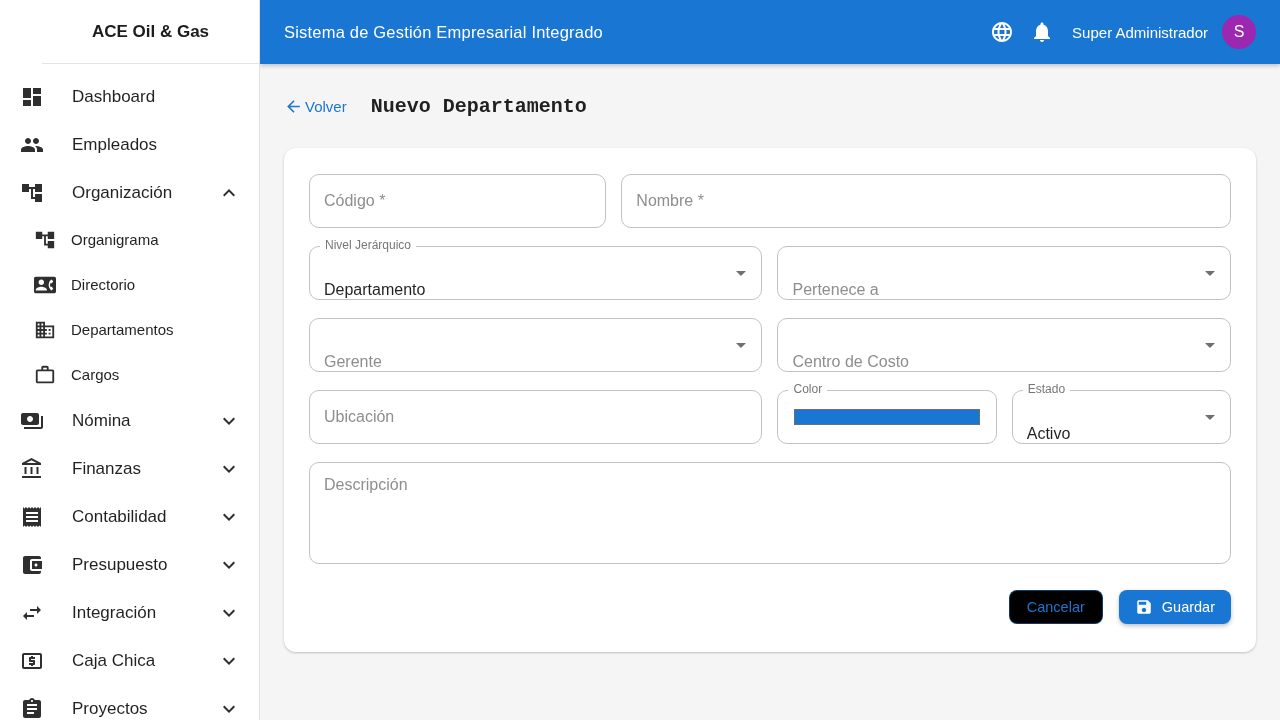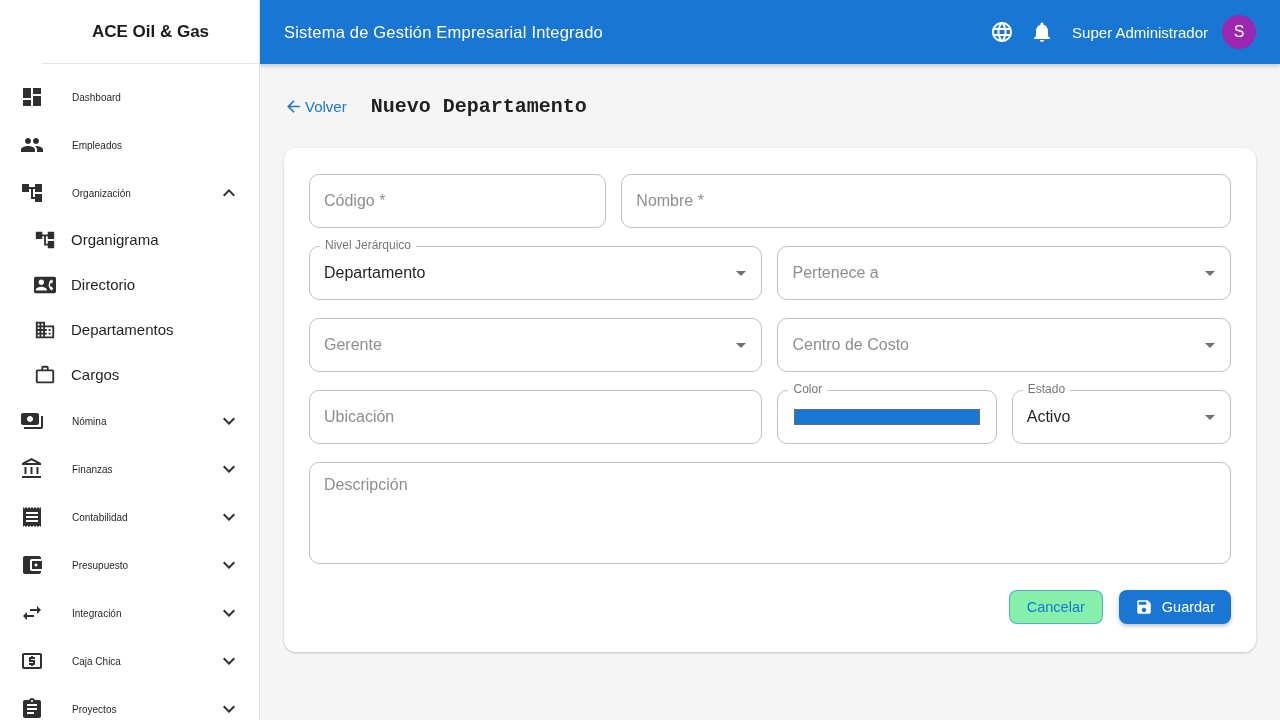--- a/index.html
+++ b/index.html
@@ -7,21 +7,21 @@
   body { font-family:"Liberation Sans","DejaVu Sans",sans-serif; background:#f5f5f5; color:rgba(0,0,0,.87); }
 
   
   .sidebar { position:fixed; left:0; top:0; width:260px; height:720px; background:#fff;
              border-right:1px solid #e0e0e0; z-index:10; }
   .sidebar-header { height:64px; display:flex; align-items:center; justify-content:center;
                     font-size:17px; font-weight:bold; color:#1c1c1c; border-bottom:1px solid #e4e4e4;margin-left:42px; }
   .nav { padding-top:9px; }
   .nav-item { height:48px; display:flex; align-items:center; padding:0 18px 0 20px; cursor:pointer; }
   .nav-item svg { width:24px; height:24px; fill:#2f2f2f; flex:none; }
-  .nav-label { margin-left:28px; font-size:10px; flex:1; color:rgba(0,0,0,.87); }
+  .nav-label { margin-left:28px; font-size:17px; flex:1; color:rgba(0,0,0,.87); }
   .nav-chevron { width:24px; height:24px; fill:#4a4a4a; flex:none; }
   .nav-item.sub { height:45px; padding-left:34px; }
   .nav-item.sub svg { width:22px; height:22px; }
   .nav-item.sub .nav-label { margin-left:15px; font-size:15px; }
 
   
   .main { margin-left:260px; }
   .appbar { height:64px; background:#1976d2; display:flex; align-items:center;
             padding:0 24px; color:#fff; box-shadow:0 2px 4px rgba(0,0,0,.2); position:relative; z-index:5; }
   .appbar-title { font-size:16.5px; font-weight:400; letter-spacing:.2px; flex:1; }
@@ -44,36 +44,36 @@
 
   .form-grid { display:grid; grid-template-columns:repeat(12,1fr); column-gap:15px; row-gap:18px; }
   .span4 { grid-column:span 4; } .span8 { grid-column:span 8; }
   .span6 { grid-column:span 6; } .span3 { grid-column:span 3; } .span12 { grid-column:span 12; }
 
   .field { position:relative; height:54px; border:1px solid #c2c2c2; border-radius:10px;
            display:flex; align-items:center; padding:0 14px; background:#fff; }
   .field input { border:none; outline:none; width:100%; font-size:16px; font-family:inherit;
                  color:rgba(0,0,0,.87); background:transparent; }
   .field input::placeholder, .field textarea::placeholder { color:#8e8e8e; opacity:1; }
-  .field.select { cursor:pointer; padding-right:38px; }
+  .field.select { cursor:pointer; padding-right:38px;align-items:flex-end; }
   .select-value { font-size:16px; color:rgba(0,0,0,.87); }
   .select-placeholder { font-size:16px; color:#8e8e8e; }
   .caret { position:absolute; right:8px; top:50%; margin-top:-12px; width:24px; height:24px; fill:#6f6f6f; }
   .float-label { position:absolute; top:-9px; left:10px; background:#fff; padding:0 5px;
                  font-size:12px; color:#767676; line-height:14px; }
   .field.textarea { height:102px; align-items:flex-start; padding:13px 14px; }
   .field textarea { border:none; outline:none; resize:none; width:100%; height:100%;
                     font-size:16px; font-family:inherit; color:rgba(0,0,0,.87); background:transparent; }
   .color-swatch { width:100%; height:16px; border:1px solid #6e6e6e; cursor:pointer; }
   .field.color-field { padding:0 16px; }
 
   .actions { display:flex; justify-content:flex-end; align-items:center; gap:16px; margin-top:26px; }
   .btn { height:34px; border-radius:8px; font-size:14.5px; font-family:inherit; cursor:pointer;
          display:flex; align-items:center; }
-  .btn-outlined { padding:0 17px; background:#86efac; border:1px solid rgba(25,118,210,.5); color:#1976d2; }
+  .btn-outlined { padding:0 17px; background:#000000; border:1px solid rgba(25,118,210,.5); color:#1976d2; }
   .btn-contained { padding:0 16px; background:#1976d2; border:none; color:#fff; gap:9px;
                    box-shadow:0 2px 4px rgba(0,0,0,.25); }
   .btn-contained svg { width:18px; height:18px; fill:#fff; }
 </style>
 </head>
 <body>
 
 <aside class="sidebar">
   <div class="sidebar-header">ACE Oil &amp; Gas</div>
   <nav class="nav" id="sidebar-nav">

